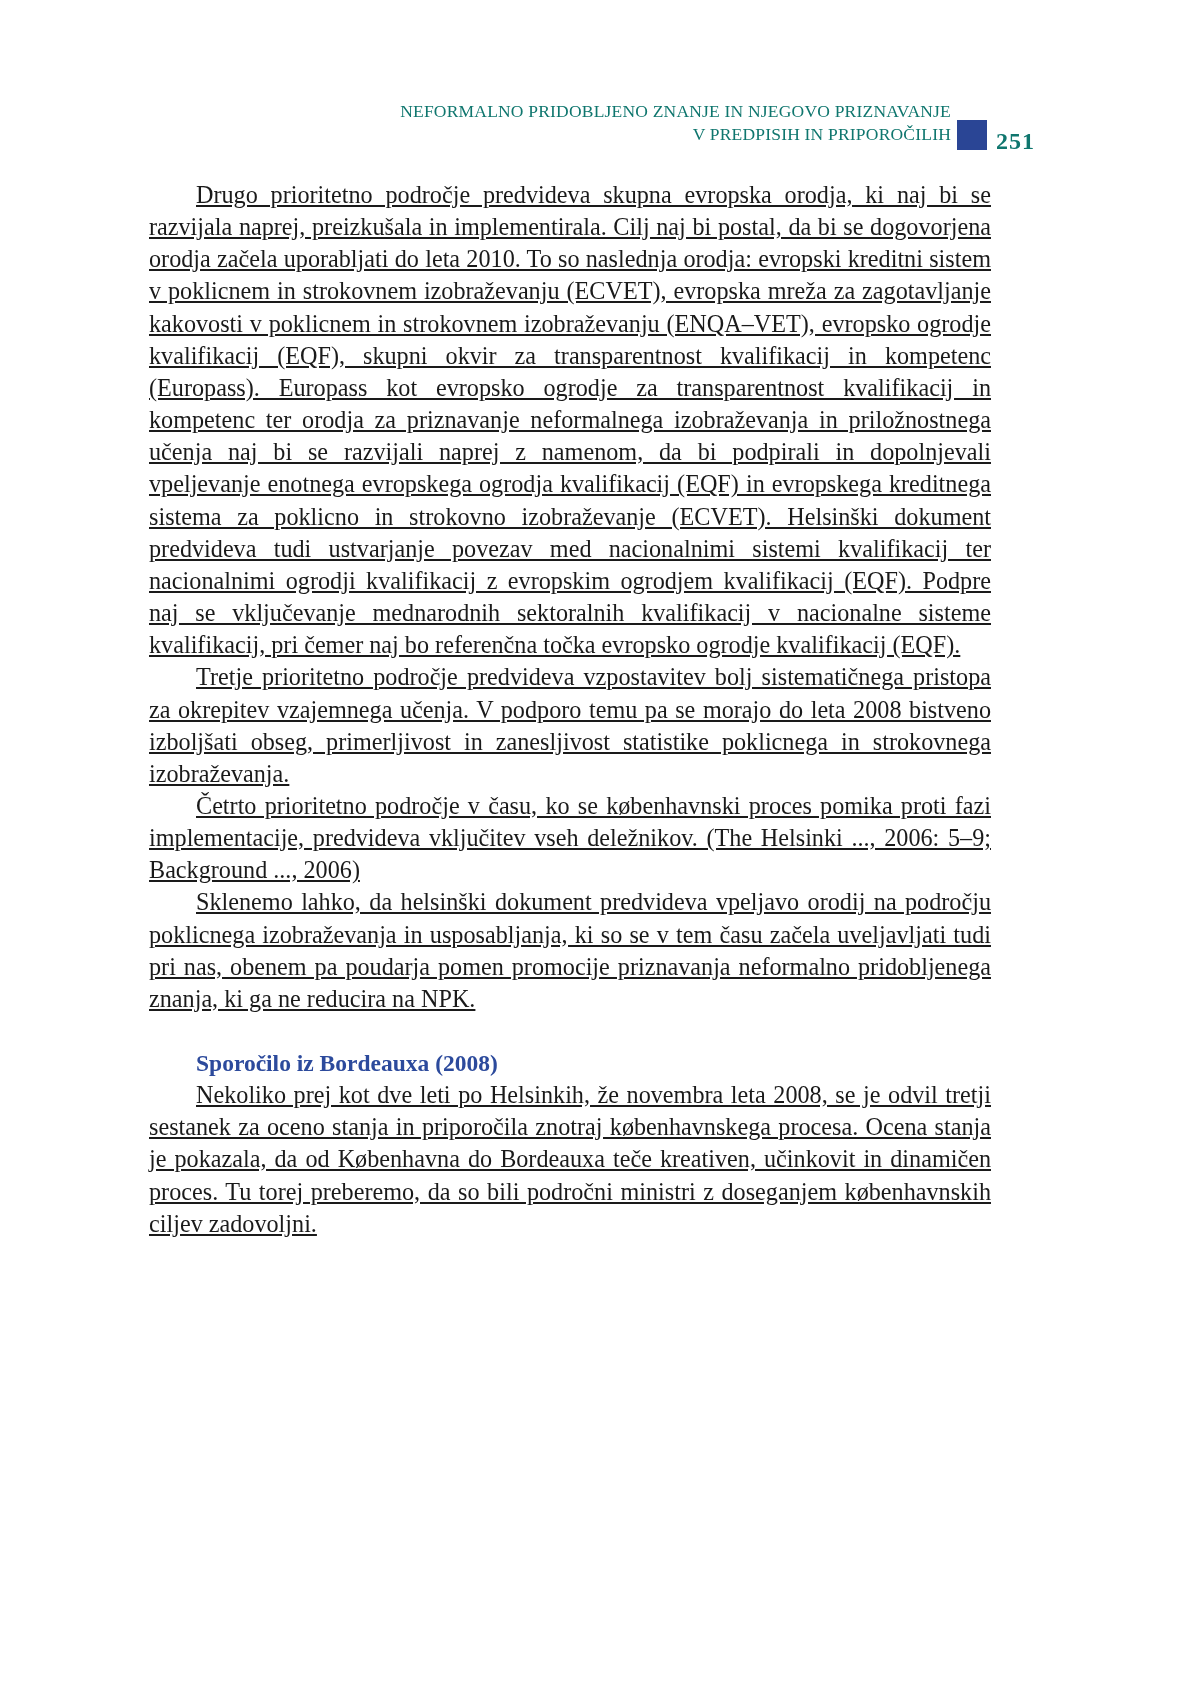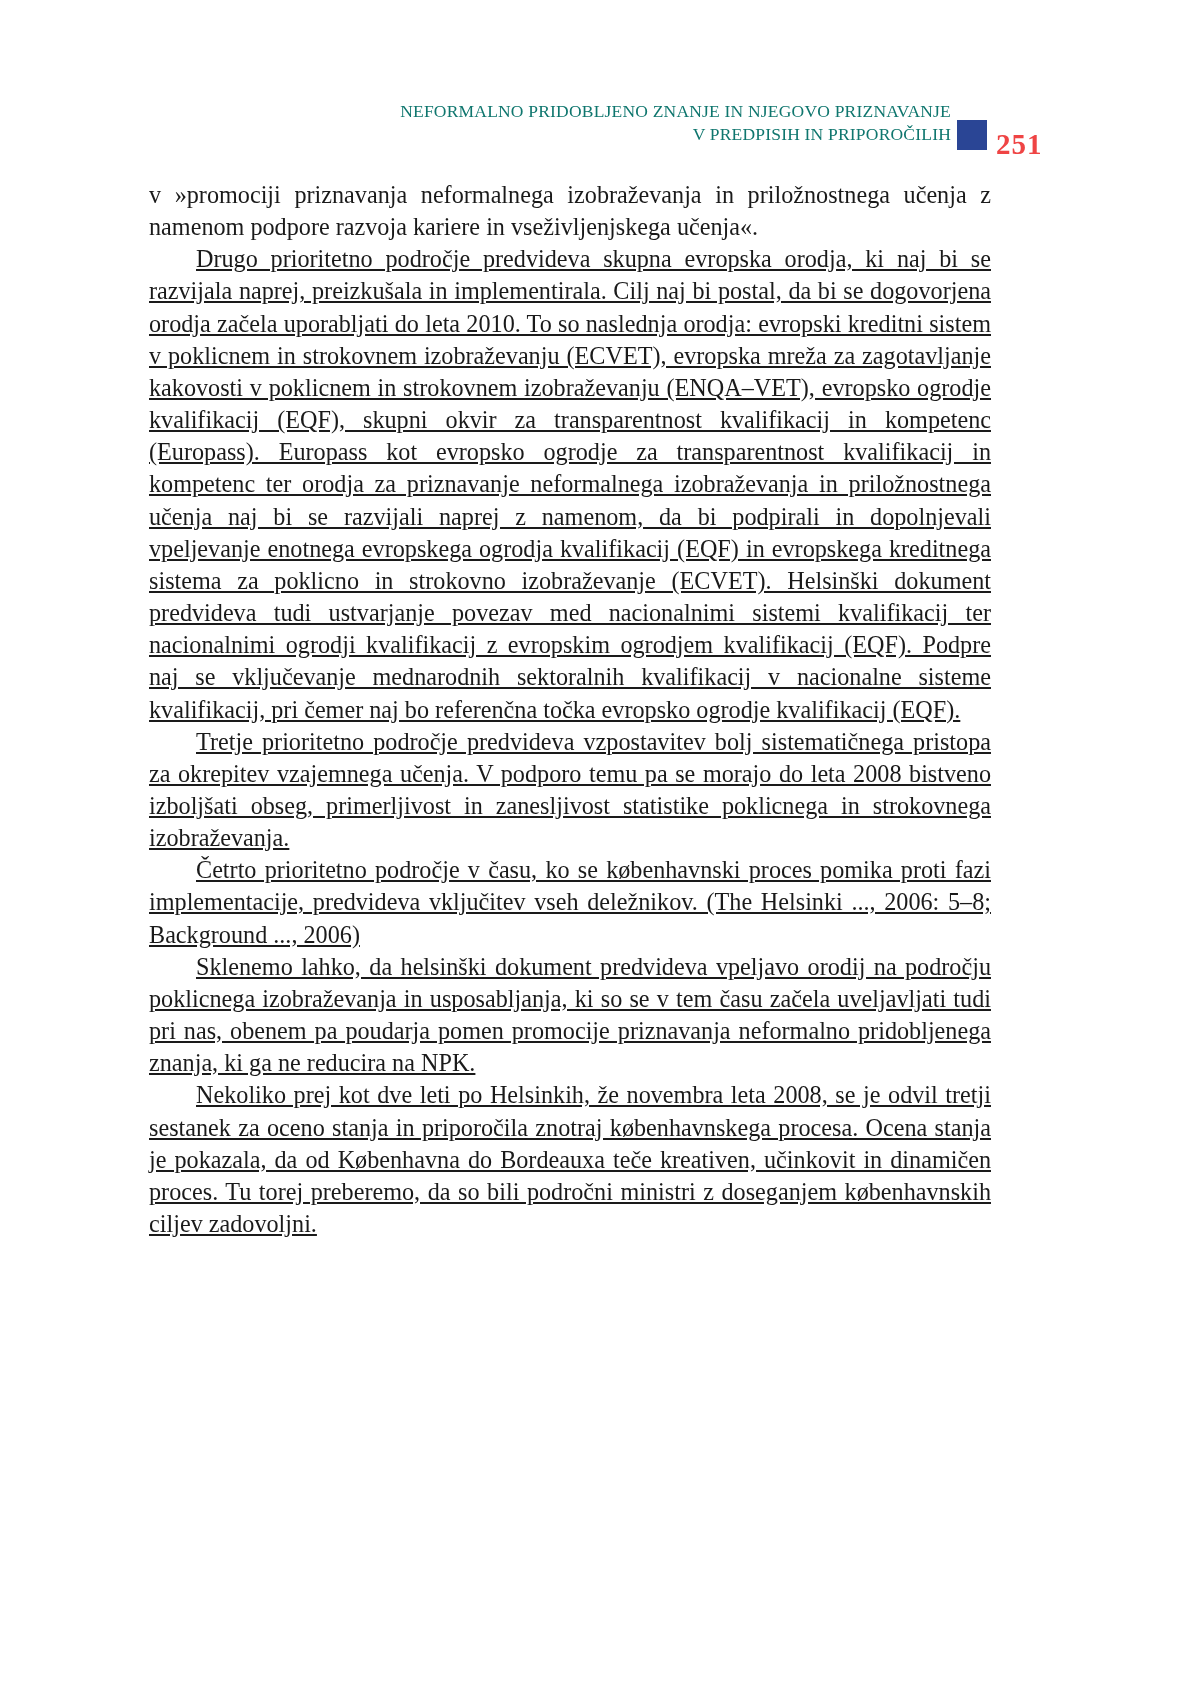--- a/index.html
+++ b/index.html
@@ -30,24 +30,24 @@
       left: 957px;
       top: 120px;
       width: 30px;
       height: 30px;
       background: #2a4595;
     }
     .page-number {
       position: absolute;
       left: 996px;
       top: 128px;
-      font-size: 29px;
+      font-size: 24px;
       font-weight: bold;
       letter-spacing: 1px;
-      color: #ef4444;
+      color: #0f766e;
     }
     .body-text {
       position: absolute;
       left: 149px;
       top: 179px;
       width: 842px;
       font-size: 24.2px;
       line-height: 32.15px;
       text-align: justify;
       hyphens: manual;
@@ -71,20 +71,20 @@
 <body>
 
 <div class="running-head">
   <div>NEFORMALNO PRIDOBLJENO ZNANJE IN NJEGOVO PRIZNAVANJE</div>
   <div>V PREDPISIH IN PRIPOROČILIH</div>
 </div>
 <div class="head-square"></div>
 <div class="page-number">251</div>
 
 <div class="body-text">
-  <p>v »promociji priznavanja neformalnega izobraževanja in priložnostnega učenja z namenom podpore razvoja kariere in vseživljenjskega učenja«.</p>
   <p class="indent">Drugo prioritetno področje predvideva skupna evropska orodja, ki naj bi se razvijala naprej, preizkušala in implementirala. Cilj naj bi postal, da bi se dogovorjena orodja začela uporabljati do leta 2010. To so naslednja orodja: evropski kreditni sistem v poklicnem in strokovnem izobraževanju (ECVET), evropska mreža za zagotavljanje kakovosti v poklicnem in strokovnem izobraževanju (ENQA–VET), evropsko ogrodje kvalifikacij (EQF), skupni okvir za transparentnost kvalifikacij in kompetenc (Europass). Europass kot evropsko ogrodje za transparentnost kvalifikacij in kompetenc ter orodja za priznavanje neformalnega izobraževanja in priložnostnega učenja naj bi se razvijali naprej z namenom, da bi podpirali in dopolnjevali vpeljevanje enotnega evropskega ogrodja kvalifikacij (EQF) in evropskega kreditnega sistema za poklicno in strokovno izobraževanje (ECVET). Helsinški dokument predvideva tudi ustvarjanje povezav med nacionalnimi sistemi kvalifikacij ter nacionalnimi ogrodji kvalifikacij z evropskim ogrodjem kvalifikacij (EQF). Podpre naj se vključevanje mednarodnih sektoralnih kvalifikacij v nacionalne sisteme kvalifikacij, pri čemer naj bo referenčna točka evropsko ogrodje kvalifikacij (EQF).</p>
   <p class="indent">Tretje prioritetno področje predvideva vzpostavitev bolj sistematičnega pristopa za okrepitev vzajemnega učenja. V podporo temu pa se morajo do leta 2008 bistveno izboljšati obseg, primerljivost in zanesljivost statistike poklicnega in strokovnega izobraževanja.</p>
-  <p class="indent">Četrto prioritetno področje v času, ko se københavnski proces pomika proti fazi implementacije, predvideva vključitev vseh deležnikov. (The Helsinki ..., 2006: 5–8; Background ..., 2006)</p>
+  <p class="indent">Četrto prioritetno področje v času, ko se københavnski proces pomika proti fazi implementacije, predvideva vključitev vseh deležnikov. (The Helsinki ..., 2006: 5–9; Background ..., 2006)</p>
   <p class="indent">Sklenemo lahko, da helsinški dokument predvideva vpeljavo orodij na področju poklicnega izobraževanja in usposabljanja, ki so se v tem času začela uveljavljati tudi pri nas, obenem pa poudarja pomen promocije priznavanja neformalno pridobljenega znanja, ki ga ne reducira na NPK.</p>
 
+  <h3 class="section-heading">Sporočilo iz Bordeauxa (2008)</h3>
   <p class="indent">Nekoliko prej kot dve leti po Helsinkih, že novembra leta 2008, se je odvil tretji sestanek za oceno stanja in priporočila znotraj københavnskega procesa. Ocena stanja je pokazala, da od Københavna do Bordeauxa teče kreativen, učinkovit in dinamičen proces. Tu torej preberemo, da so bili področni ministri z doseganjem københavnskih ciljev zadovoljni.</p>
 </div>
 
 </body></html>

